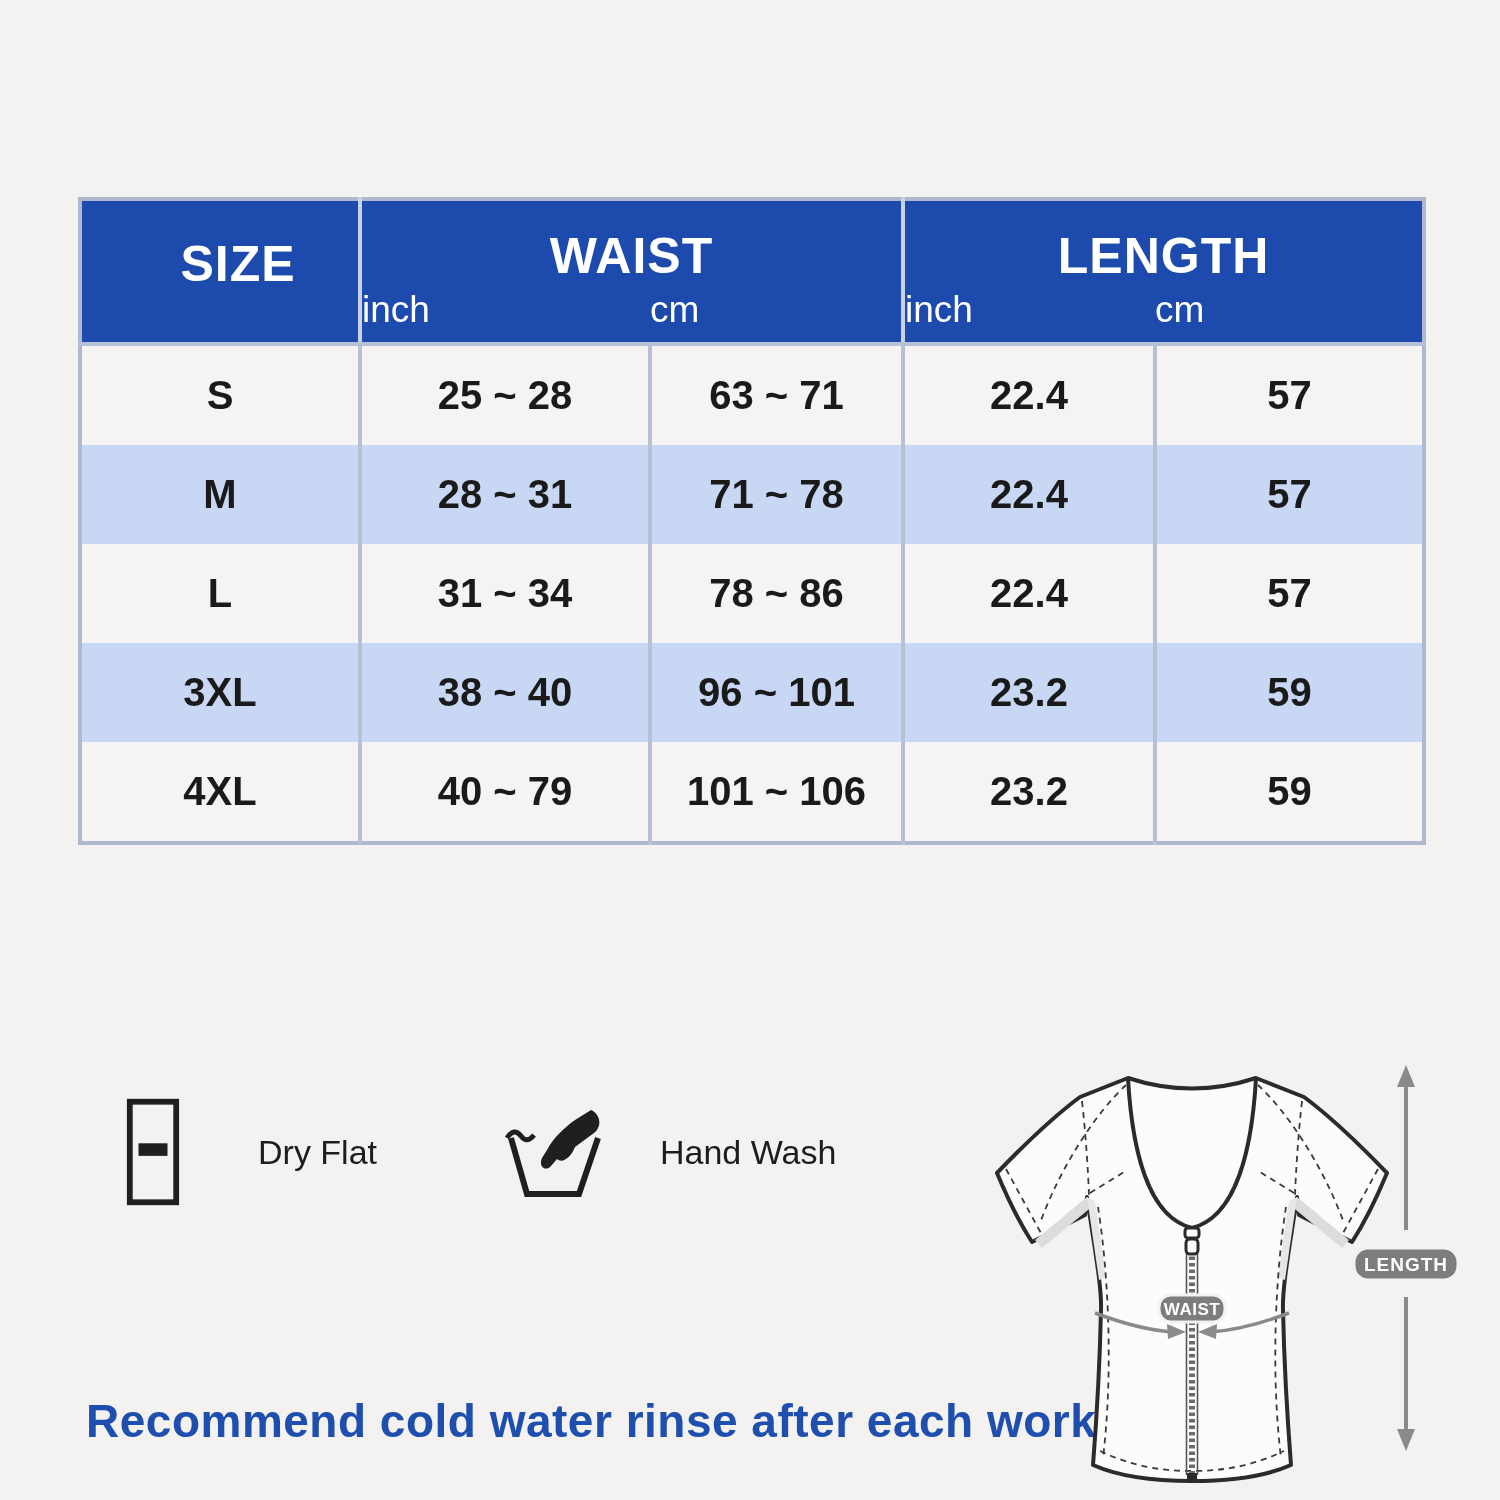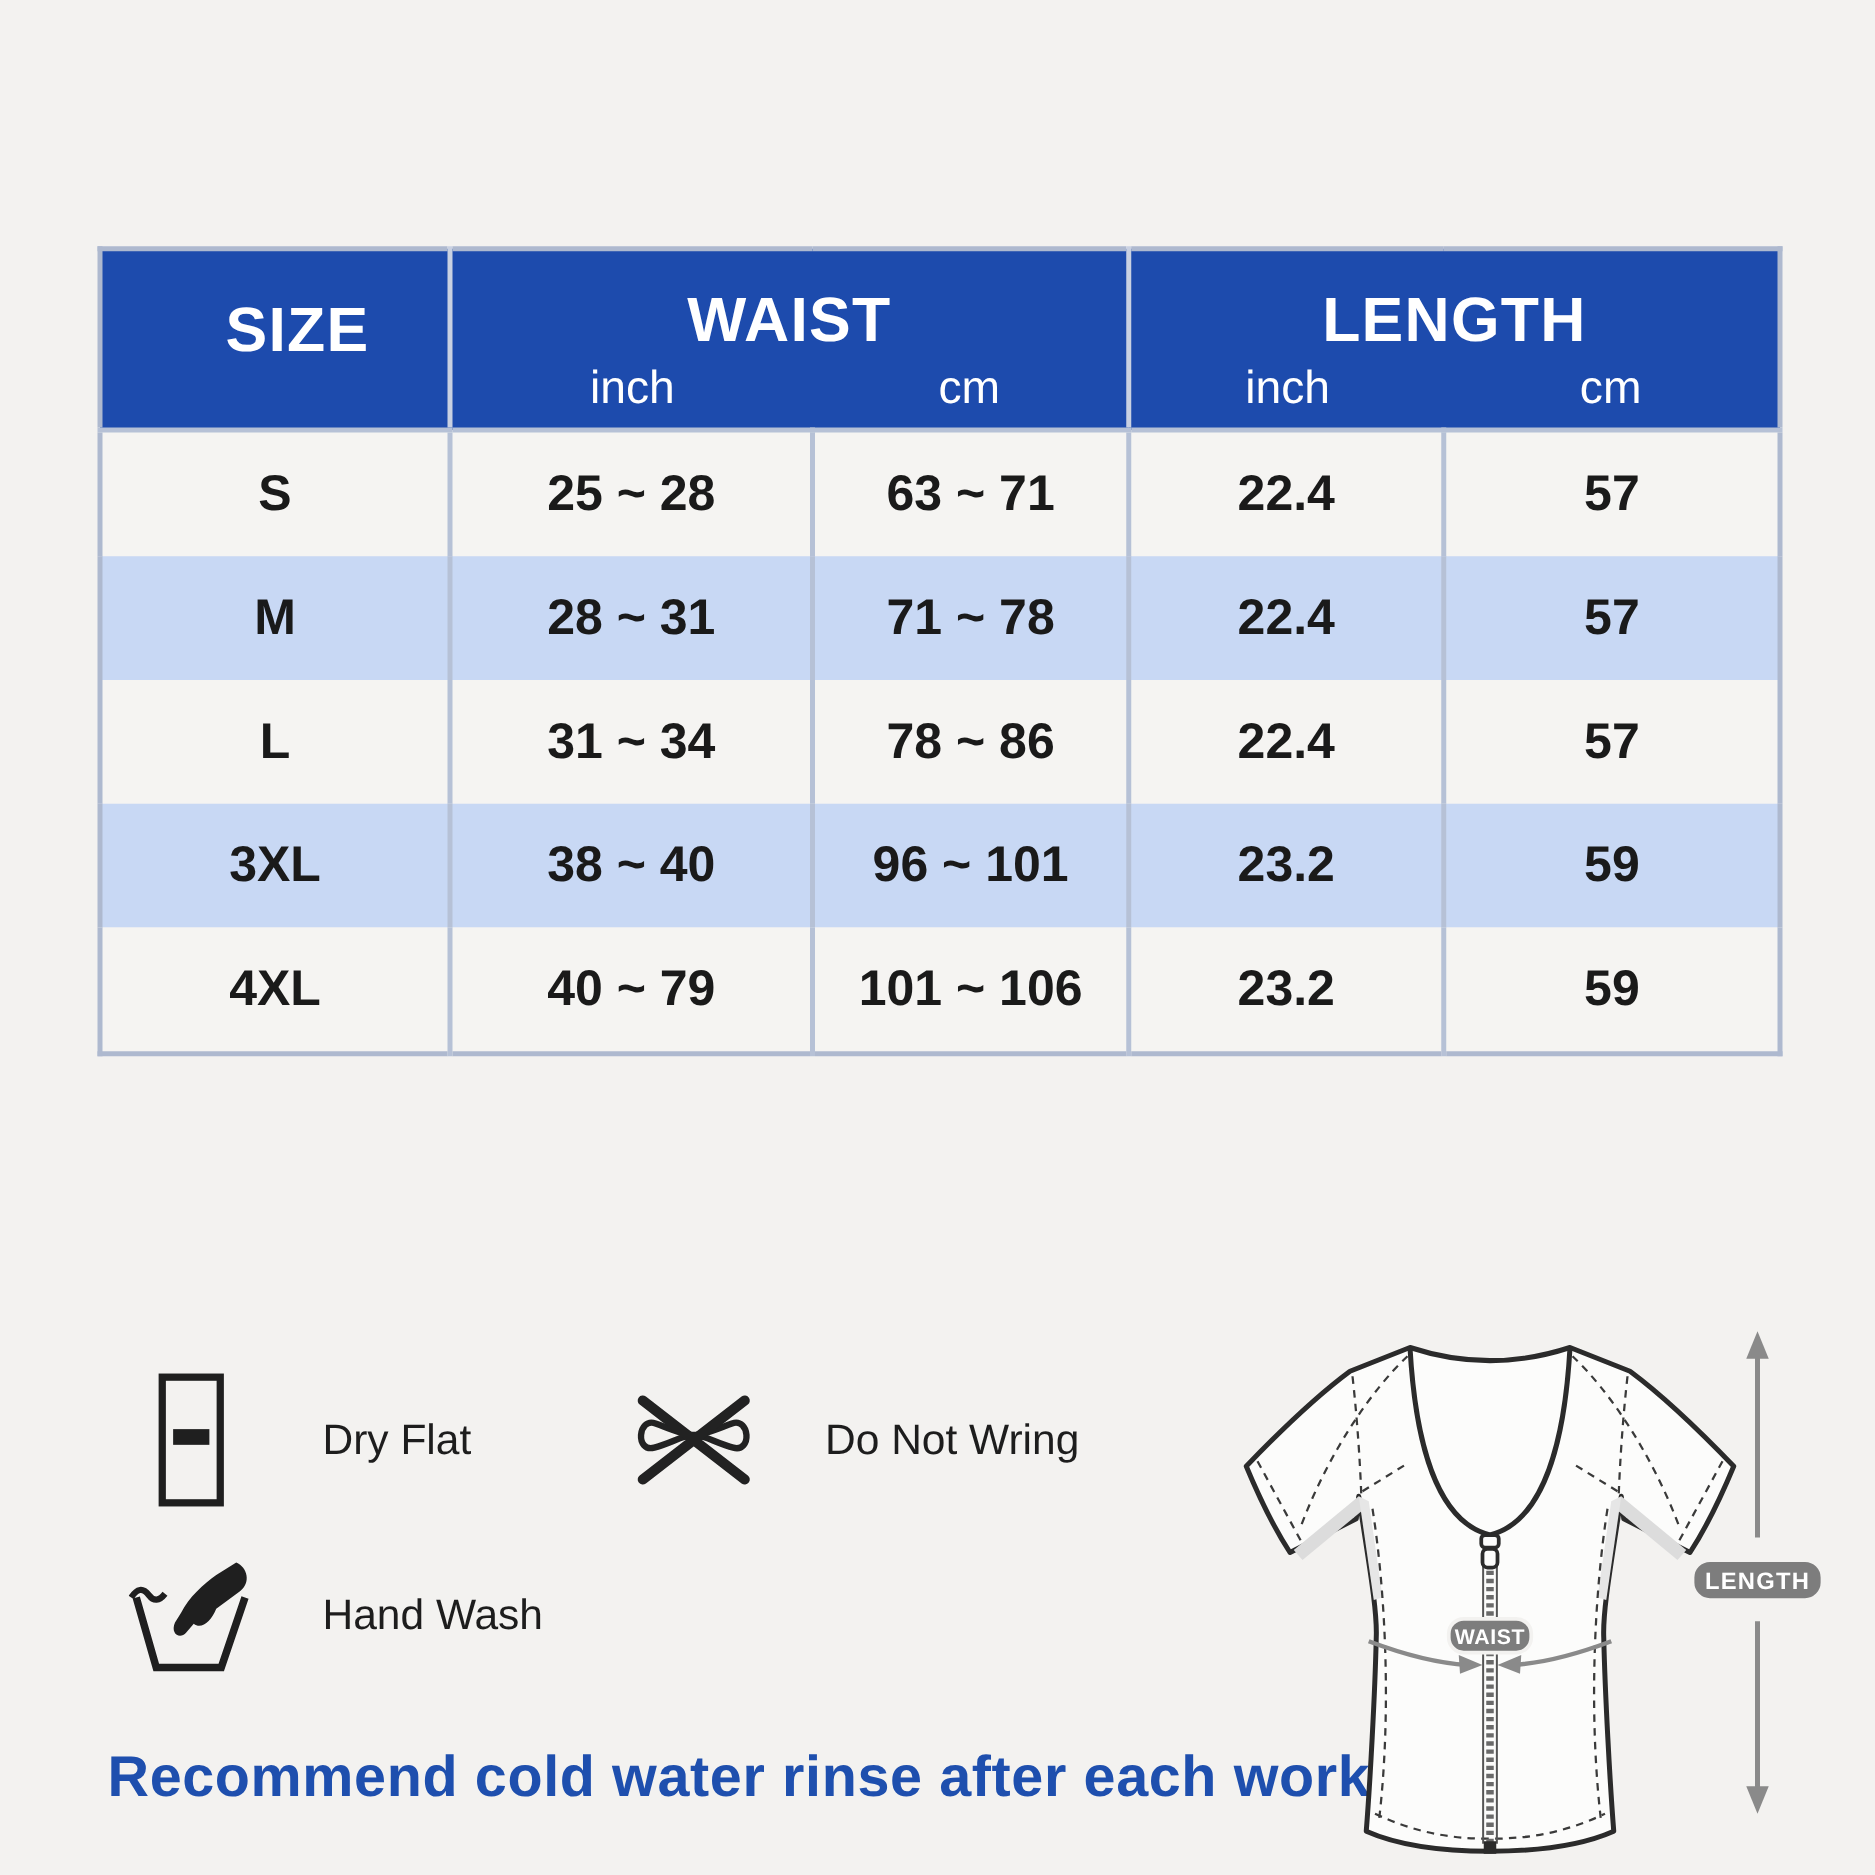--- a/index.html
+++ b/index.html
@@ -30,21 +30,21 @@
   }
   .size-table thead th{
     background:#1d4bad;color:#ffffff;height:141px;padding:0;vertical-align:top;
     border-left:4px solid #c9d1e2;border-bottom:4px solid #b6c1d6;
   }
   .size-table thead th:first-child{border-left:none;}
   .hwrap{display:flex;flex-direction:column;padding-top:26px;}
   .size-head{font-size:50px;font-weight:bold;text-align:center;padding-top:34px;letter-spacing:1px;padding-left:36px;}
   .group-label{font-size:50px;font-weight:bold;text-align:center;letter-spacing:1px;}
   .gsub{display:flex;margin-top:4px;}
-  .gsub span{text-align:center;font-size:37px;font-weight:normal;}
+  .gsub span{text-align:left;font-size:37px;font-weight:normal;}
   .size-table tbody td{
     height:99px;padding:0;text-align:center;vertical-align:middle;
     font-size:40px;font-weight:bold;color:#1a1a1a;
     border-left:4px solid #b6c1d6;
   }
   .size-table tbody td:first-child{border-left:none;}
   tr.row-light td{background:#f5f4f2;}
   tr.row-blue td{background:#c8d8f4;}
   
   .care{
@@ -146,29 +146,20 @@
       <span class="icon-cell">
         <svg width="58" height="110" viewBox="0 0 60 112">
           <rect x="6" y="4" width="48" height="104" fill="none" stroke="#1f1f1f" stroke-width="6"></rect>
           <rect x="15" y="47" width="30" height="13" fill="#1f1f1f"></rect>
         </svg>
       </span>
       <span class="care-label">Dry Flat</span>
     </div>
     <div class="care-item">
       <span class="icon-cell">
-        <svg width="106" height="80" viewBox="0 0 104 78">
-          <path d="M22,26 C8,21 6,49 21,45 C33,42 44,35 52,35 C60,35 71,42 83,45 C98,49 96,21 82,26 C71,30 60,35 52,35 C44,35 33,30 22,26 Z" fill="none" stroke="#222222" stroke-width="5" stroke-linejoin="round"></path>
-          <path d="M12,8 L92,70 M92,8 L12,70" stroke="#222222" stroke-width="8" stroke-linecap="round" fill="none"></path>
-        </svg>
-      </span>
-      <span class="care-label">Do Not Wring</span>
-    </div>
-    <div class="care-item">
-      <span class="icon-cell">
         <svg width="100" height="96" viewBox="0 0 100 96">
           <path d="M2,34 Q9,23 16,32 Q22,40 29,31" fill="none" stroke="#1f1f1f" stroke-width="5"></path>
           <path d="M6,34 L22,90 L74,90 L93,34" fill="none" stroke="#1f1f1f" stroke-width="6" stroke-linejoin="miter"></path>
           <path d="M86,6 C95,10 98,22 89,29 L70,43 C66,53 58,60 52,55 L46,62 C41,68 33,63 37,54 L42,46 C48,34 60,23 70,16 Z" fill="#1f1f1f"></path>
         </svg>
       </span>
       <span class="care-label">Hand Wash</span>
     </div>
   </div>
 

